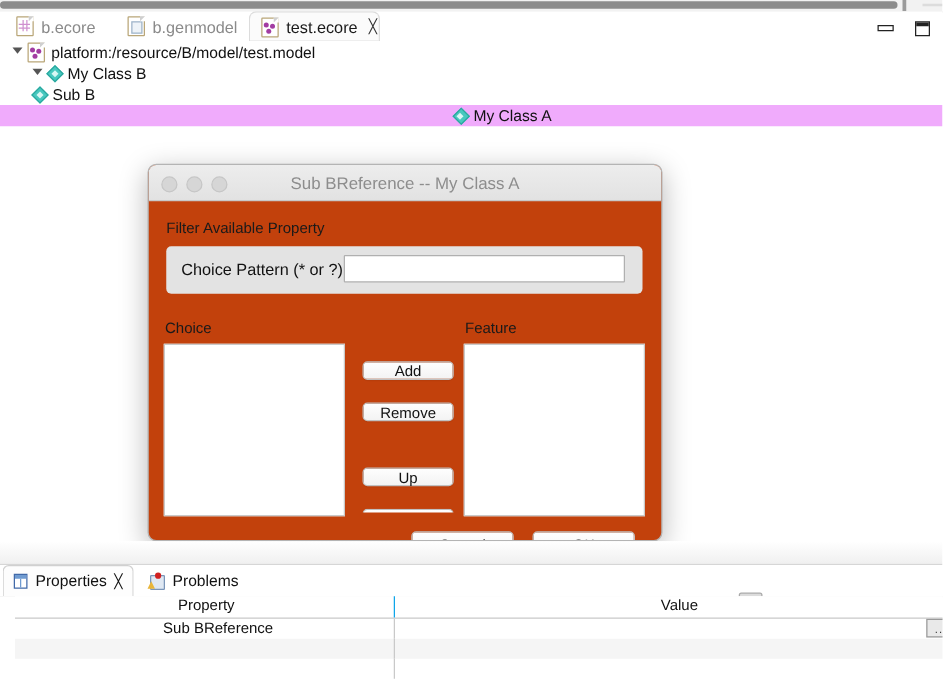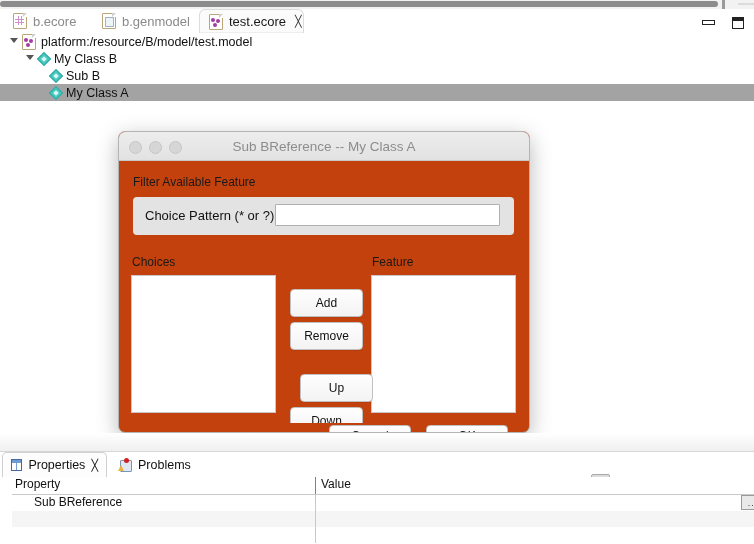--- a/index.html
+++ b/index.html
@@ -82,21 +82,21 @@
   .glyph-model i:nth-child(3){left:2px;top:5px;}
   
   #model-tree{
     position:absolute;left:0;top:33px;width:754px;height:400px;
     background:#ffffff;
   }
   .trow{
     position:relative;height:17px;display:flex;align-items:center;
     font-size:12.5px;color:#111;
   }
-  .trow.selected{background:#a3a3a3;}
+  .trow.selected{background:#f0abfc;justify-content:center;}
   .twisty{
     width:9px;height:9px;margin-right:3px;flex:0 0 auto;position:relative;
   }
   .twisty:before{
     content:"";position:absolute;left:0;top:1px;
     border-width:5px 4.5px 0 4.5px;border-style:solid;
     border-color:#555 transparent transparent transparent;
   }
   .diamond{
     width:11px;height:11px;flex:0 0 auto;margin-right:5px;position:relative;
@@ -150,41 +150,42 @@
     background:#fff;border:1px solid #b0b0b0;border-radius:1px;
     box-sizing:border-box;font-family:"Liberation Sans",sans-serif;
     font-size:12px;padding:0 4px;outline:none;
   }
   .listbox{
     position:absolute;background:#fff;border:1px solid #c9c9c9;
   }
   #choices-list{left:12px;top:114px;width:143px;height:136px;}
   #feature-list{left:252px;top:114px;width:143px;height:136px;}
   .dbtn{
-    position:absolute;height:28px;width:73px;
+    position:absolute;height:15px;width:73px;
     background:linear-gradient(#fefefe,#f3f3f3);
     border:1px solid #c0c0c0;border-radius:4px;
     font-family:"Liberation Sans",sans-serif;font-size:12px;color:#111;
     display:flex;align-items:center;justify-content:center;
     box-shadow:0 1px 0 rgba(0,0,0,.05);
     box-sizing:border-box;
   }
   #add-button{left:171px;top:128px;}
   #remove-button{left:171px;top:161px;}
-  #up-button{left:181px;top:213px;}
+  #up-button{left:171px;top:213px;}
   #down-button{
     left:171px;top:246px;border-radius:4px;
     clip-path:inset(0 0 12px 0);
   }
   #cancel-button{left:210px;top:264px;width:82px;height:22px;}
   #ok-button{left:307px;top:264px;width:82px;height:22px;}
   
   #bottom-panel{
     position:absolute;left:0;top:433px;width:599px;height:111px;
     background:#ffffff;
+    text-align:center;
   }
   #panel-divider{
     position:absolute;left:0;top:0;width:754px;height:18px;
     background:linear-gradient(#ffffff,#f0f0f0);
     border-bottom:1px solid #d6d6d6;
   }
   #view-tabs{
     position:absolute;left:0;top:19px;width:754px;height:25px;
     background:#ffffff;border-bottom:1px solid #c9c9c9;
   }
@@ -349,21 +350,21 @@
     </span>
     <span>platform:/resource/B/model/test.model</span>
   </div>
 
   <div class="trow" style="padding-left:26px;">
     <span class="twisty"></span>
     <span class="diamond"></span>
     <span>My Class B</span>
   </div>
 
-  <div class="trow" style="padding-left:50px;">
+  <div class="trow" style="padding-left:26px;">
     <span class="diamond"></span>
     <span>Sub B</span>
   </div>
 
   <div class="trow selected" style="padding-left:50px;">
     <span class="diamond"></span>
     <span>My Class A</span>
   </div>
 </div>
 
@@ -371,28 +372,28 @@
 
   <div id="dialog-titlebar">
     <span class="tl c1"></span>
     <span class="tl c2"></span>
     <span class="tl c3"></span>
     <span class="title">Sub BReference -- My Class A</span>
   </div>
 
   <div class="dlg-body">
 
-    <span class="sect-label" style="left:14px;top:14px;">Filter Available Feature</span>
+    <span class="sect-label" style="left:14px;top:14px;">Filter Available Property</span>
 
     <div id="filter-group">
       <span class="flabel">Choice Pattern (* or ?)</span>
       <input id="choice-pattern-input" type="text" value="" placeholder="" style="">
     </div>
 
-    <span class="sect-label" style="left:13px;top:94px;">Choices</span>
+    <span class="sect-label" style="left:13px;top:94px;">Choice</span>
     <span class="sect-label" style="left:253px;top:94px;">Feature</span>
 
     <div class="listbox" id="choices-list"></div>
     <div class="listbox" id="feature-list"></div>
 
     <div class="dbtn" id="add-button">Add</div>
     <div class="dbtn" id="remove-button">Remove</div>
     <div class="dbtn" id="up-button">Up</div>
     <div class="dbtn" id="down-button">Down</div>
 

